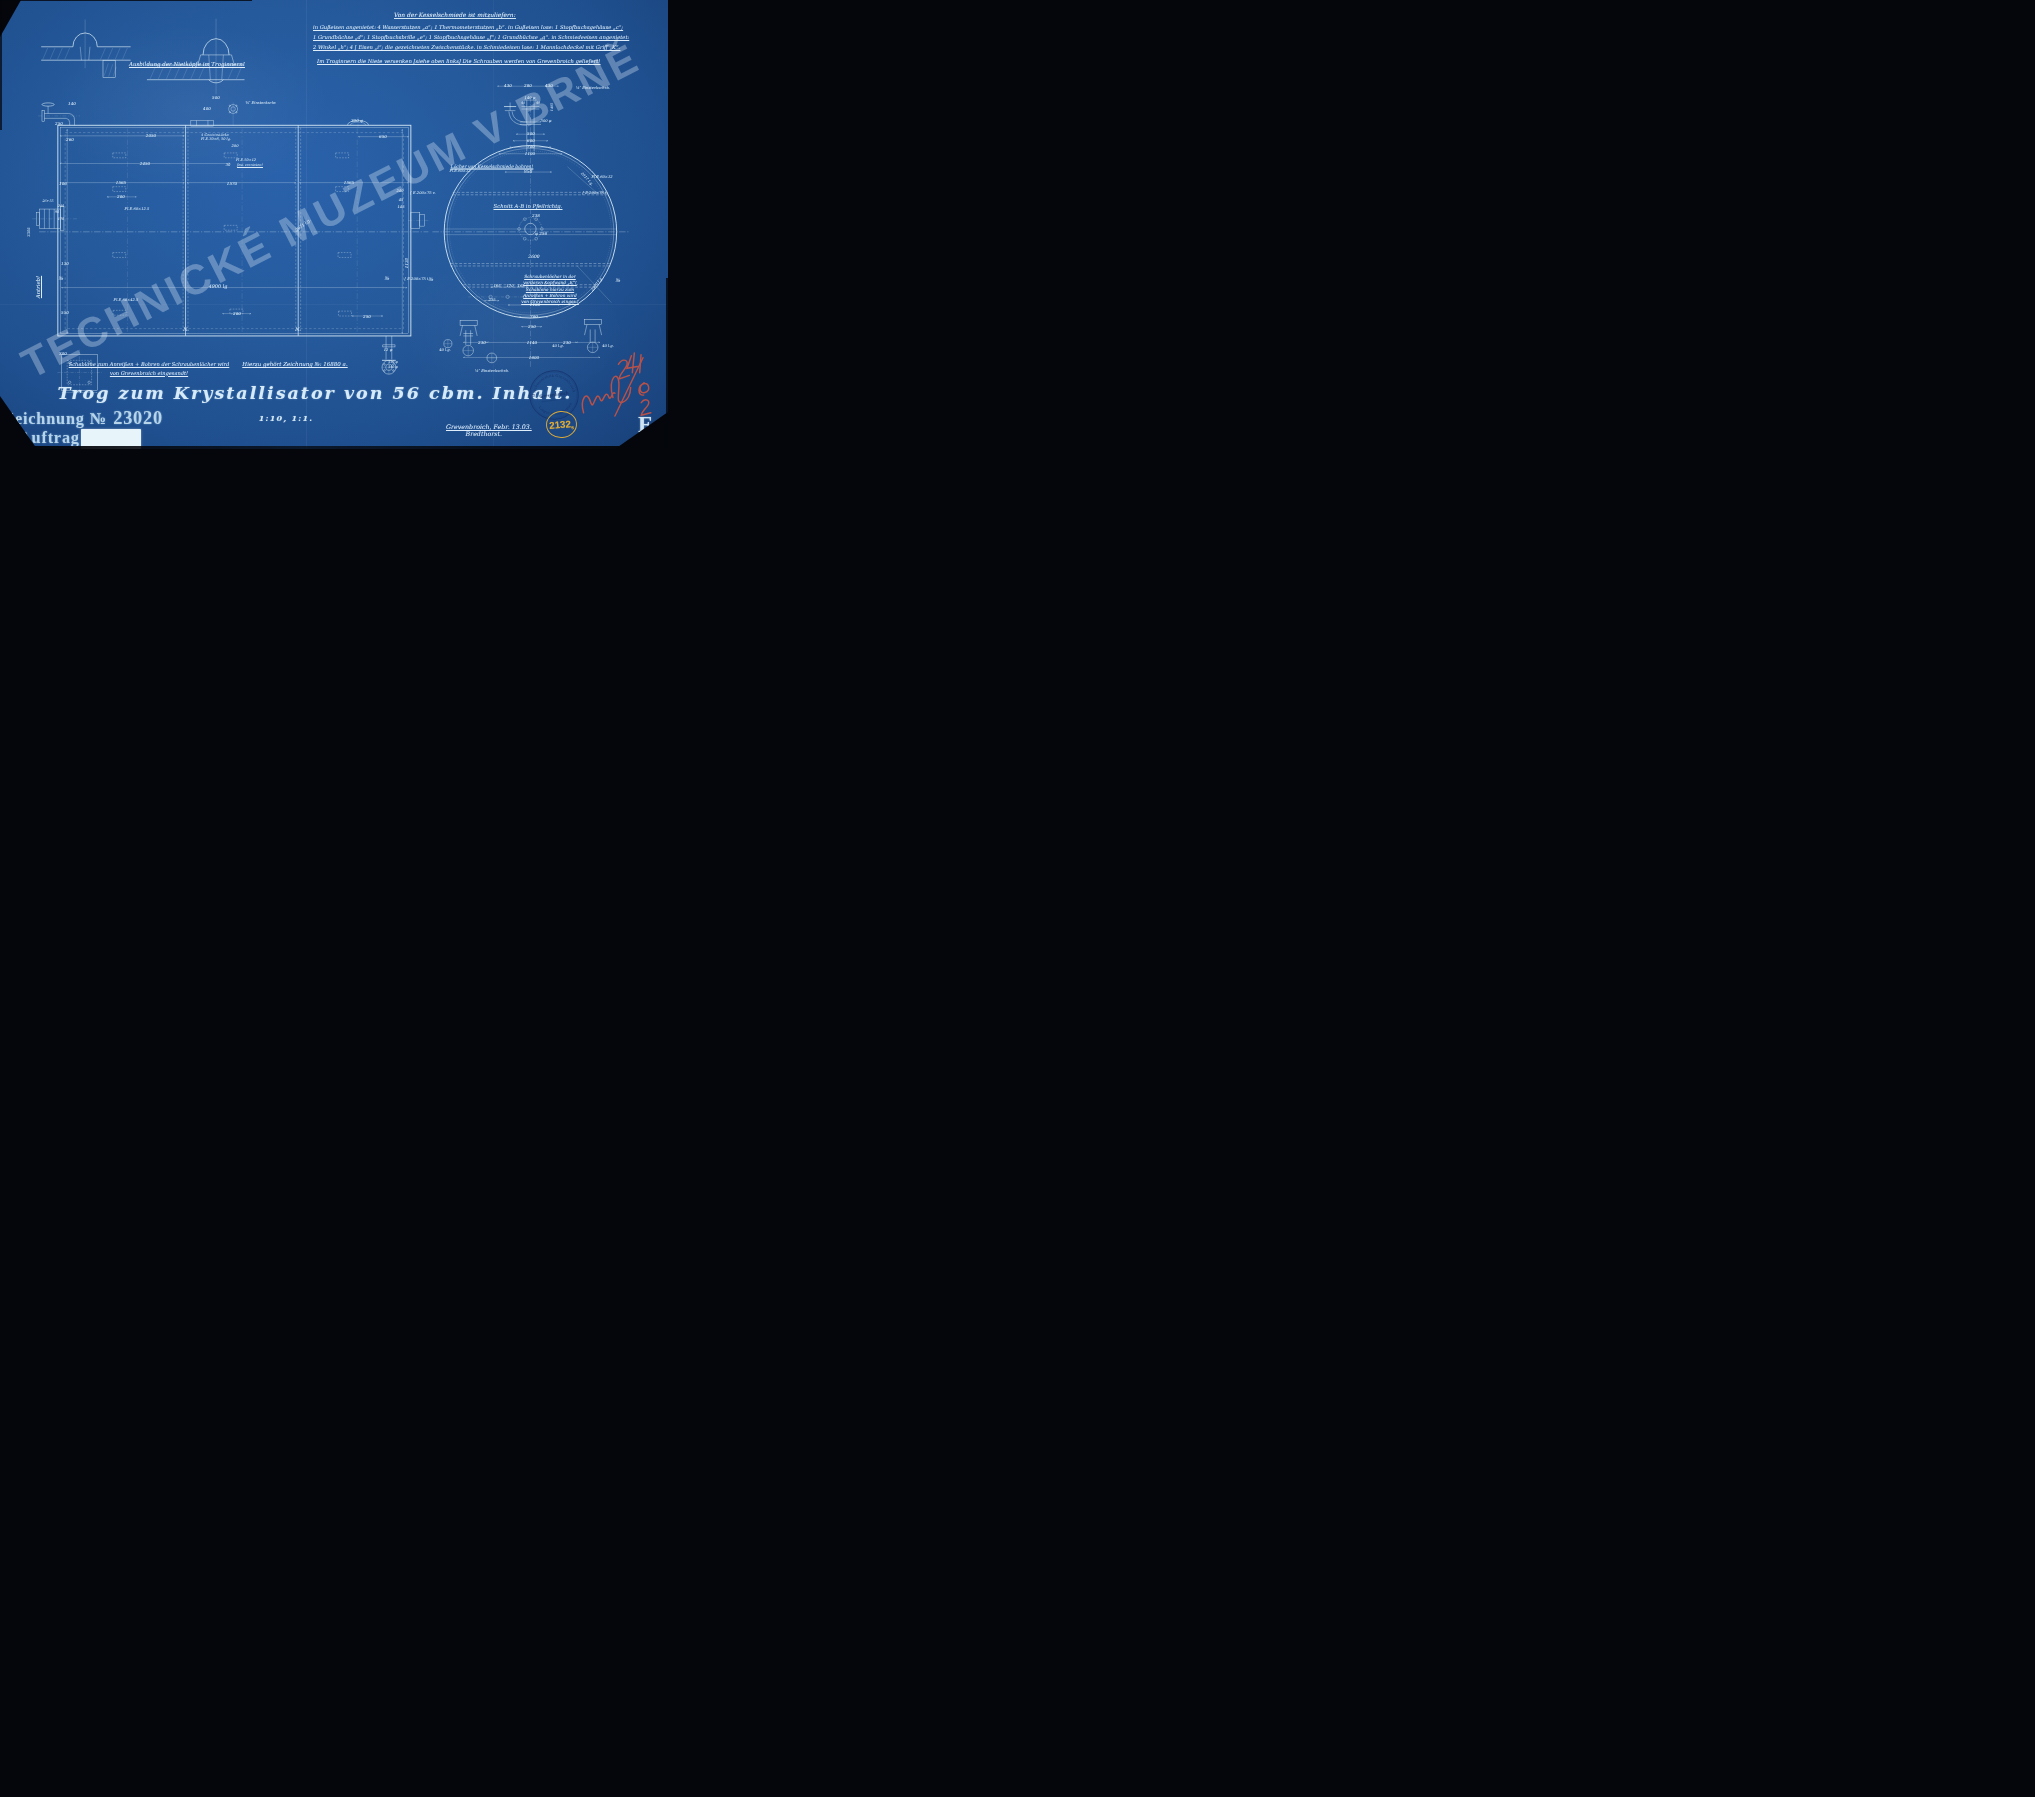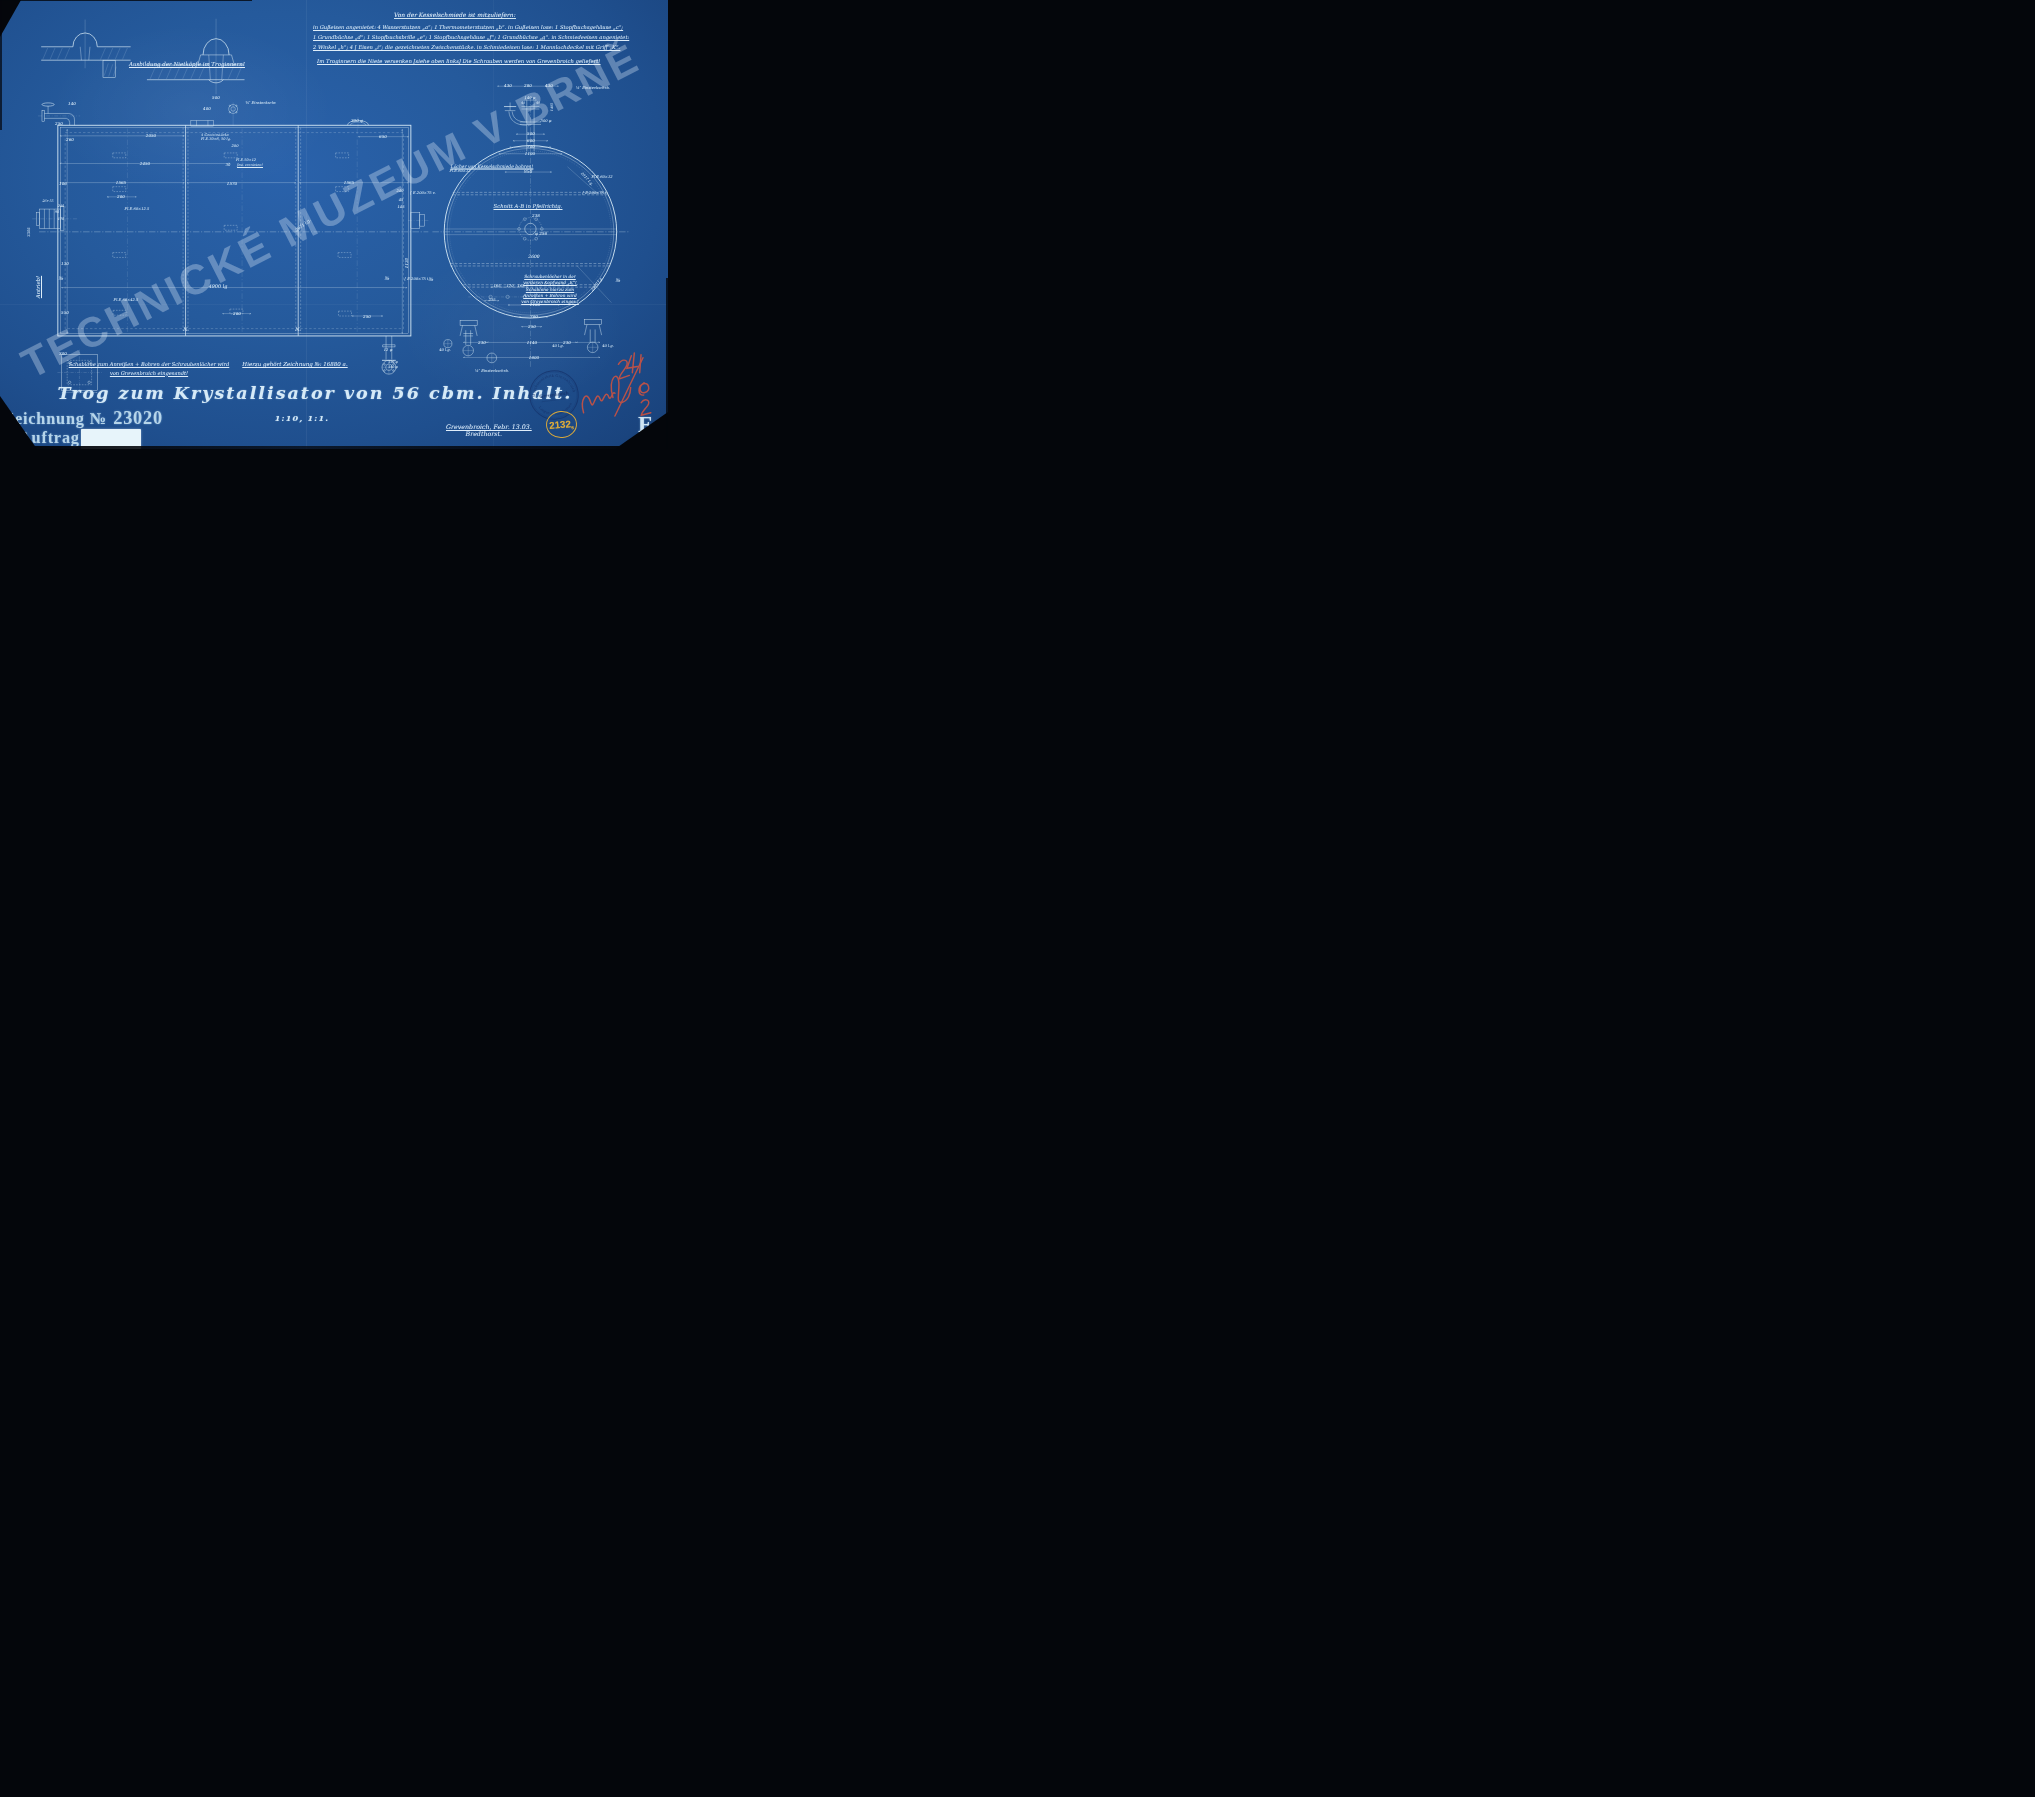--- a/index.html
+++ b/index.html
@@ -28,21 +28,21 @@
   .belongs{left:295px;top:361px;transform:translateX(-50%);font-size:5.5px;
     text-decoration:underline;text-underline-offset:1.2px;}
   .template-note{left:149px;top:360px;transform:translateX(-50%);text-align:center;font-size:5.1px;line-height:8.5px;}
   .template-note span{display:block;text-decoration:underline;text-underline-offset:1.2px;}
   .knote{position:absolute;left:514px;top:274px;width:72px;z-index:20;text-align:center;}
   .knote-line{display:block;font:italic 4.3px "DejaVu Serif",serif;color:#dfeefa;line-height:6.3px;
     text-decoration:underline;text-underline-offset:0.8px;text-shadow:0 0 0.8px rgba(160,205,245,.35);}
   .main-title{position:absolute;left:315px;top:393px;transform:translate(-50%,-50%);z-index:25;
     font:italic 700 17.5px "DejaVu Serif",serif;letter-spacing:2px;color:#d6eaf7;white-space:nowrap;
     text-shadow:0 0 1.6px rgba(175,215,250,.55);}
-  .scale-note{position:absolute;left:302px;top:418px;transform:translate(-50%,-50%);z-index:25;
+  .scale-note{position:absolute;left:286px;top:418px;transform:translate(-50%,-50%);z-index:25;
     font:italic 700 8.1px "DejaVu Serif",serif;letter-spacing:1.2px;color:#d6eaf7;text-shadow:0 0 1.2px rgba(175,215,250,.5);text-align:center;}
   .tb{position:absolute;z-index:25;color:#b6d5ea;font-family:"Liberation Serif",serif;font-weight:700;
     letter-spacing:0.8px;white-space:nowrap;text-shadow:0 0 2px rgba(150,195,235,.6);}
   .tb-row1{left:3.3px;top:408px;font-size:16.3px;}
   .tb-num{font-size:18.3px;margin-left:6.5px;}
   .tb-row2{left:19px;top:428px;font-size:16.3px;}
   .white-box{position:absolute;left:81px;top:429px;width:60px;height:20.4px;background:#e7f4fa;z-index:26;
     border-radius:0.8px;box-shadow:0 0 2.4px rgba(230,245,255,.5);}
   .footer-date{position:absolute;left:446px;top:423px;z-index:25;color:#e0eefb;font-style:italic;
     font-size:6.3px;text-shadow:0 0 0.8px rgba(160,205,245,.4);}

